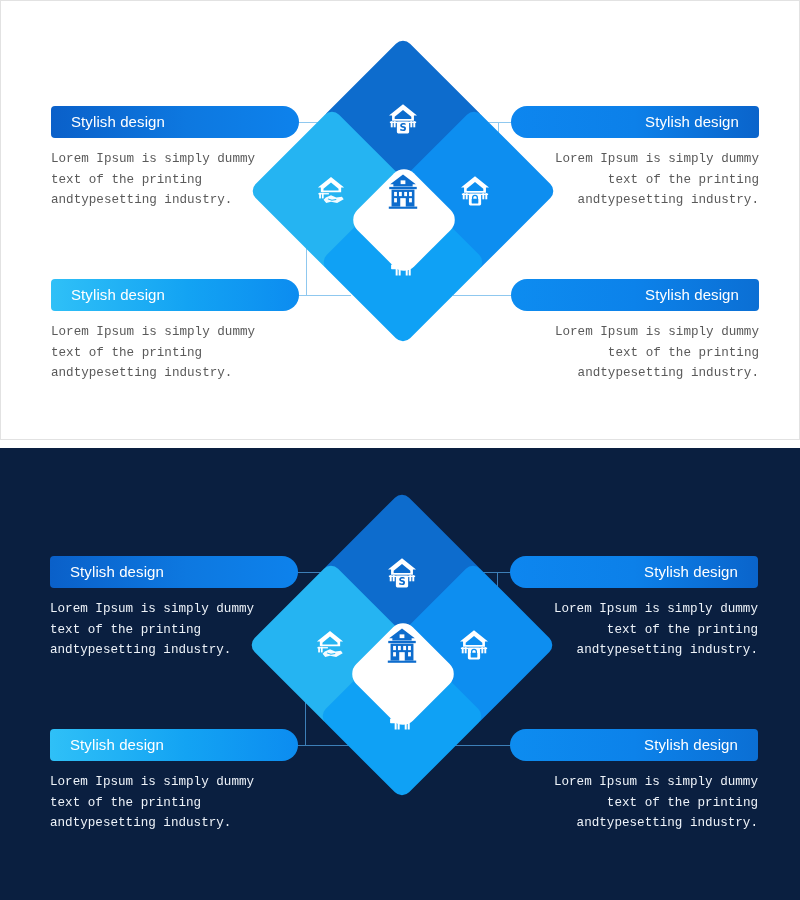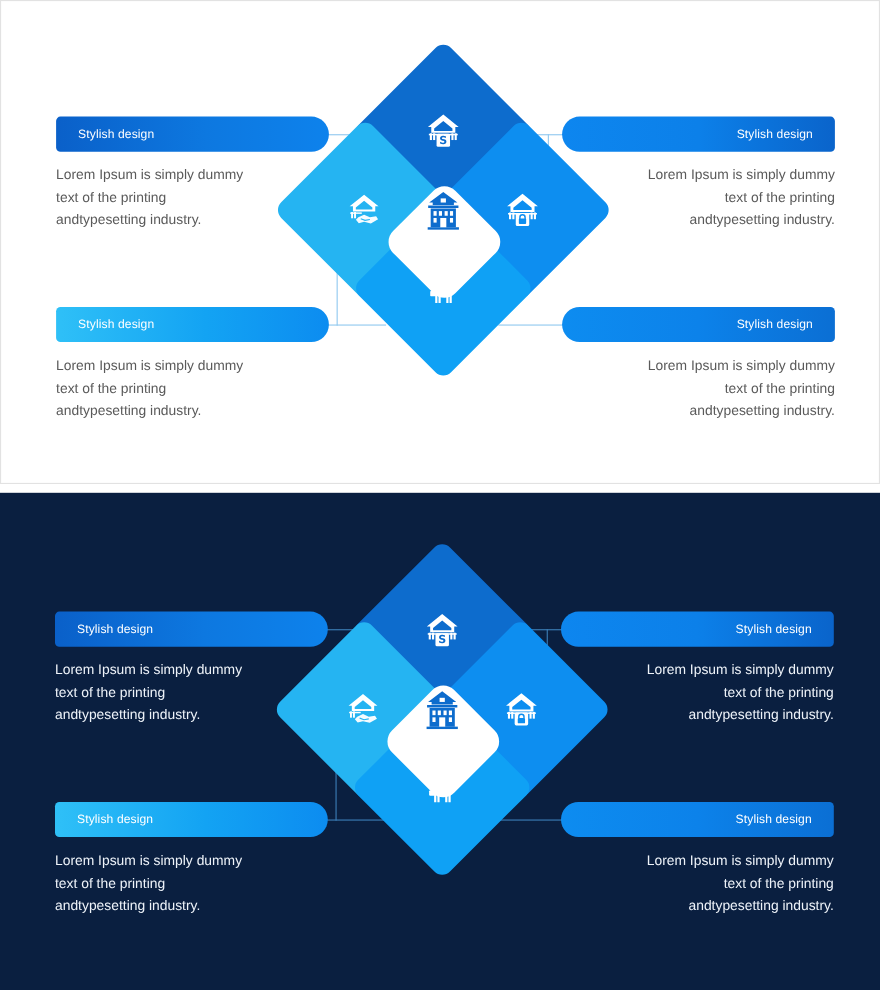--- a/index.html
+++ b/index.html
@@ -108,21 +108,21 @@
   
   .block { position: absolute; width: 248px; }
   .block-left  { left: 50px; }
   .block-right { left: 510px; text-align: right; }
 
   .banner {
     position: relative;
     height: 32px;
     line-height: 32px;
     color: #ffffff;
-    font-size: 11px;
+    font-size: 15px;
     letter-spacing: .1px;
   }
   .banner-left {
     border-radius: 4px 16px 16px 4px;
     padding-left: 20px;
     text-align: left;
   }
   .banner-right {
     border-radius: 16px 4px 4px 16px;
     padding-right: 20px;
@@ -131,21 +131,21 @@
   .bn-a { background: linear-gradient(90deg, #0a60c9 0%, #0d78e0 55%, #0d82ec 100%); }
   .bn-b { background: linear-gradient(90deg, #0d86ef 0%, #0c80e9 50%, #0a64cb 100%); }
   .bn-c { background: linear-gradient(90deg, #2fc0f7 0%, #13a3f3 55%, #0c8cf0 100%); }
   .bn-d { background: linear-gradient(90deg, #0d8cf0 0%, #0c82ea 50%, #0b6fd4 100%); }
 
   .body-text {
     margin-top: 11px;
     font-size: 12.6px;
     line-height: 20.6px;
     color: #5a5a5a;
-    font-family: Liberation Sans, sans-serif;
+    font-family: Liberation Mono, monospace;
   }
   .panel-dark .body-text { color: #eef3f9; }
 
   .body-text span { display: block; }
 
   svg { display: block; }
 </style>
 </head>
 <body>
 

